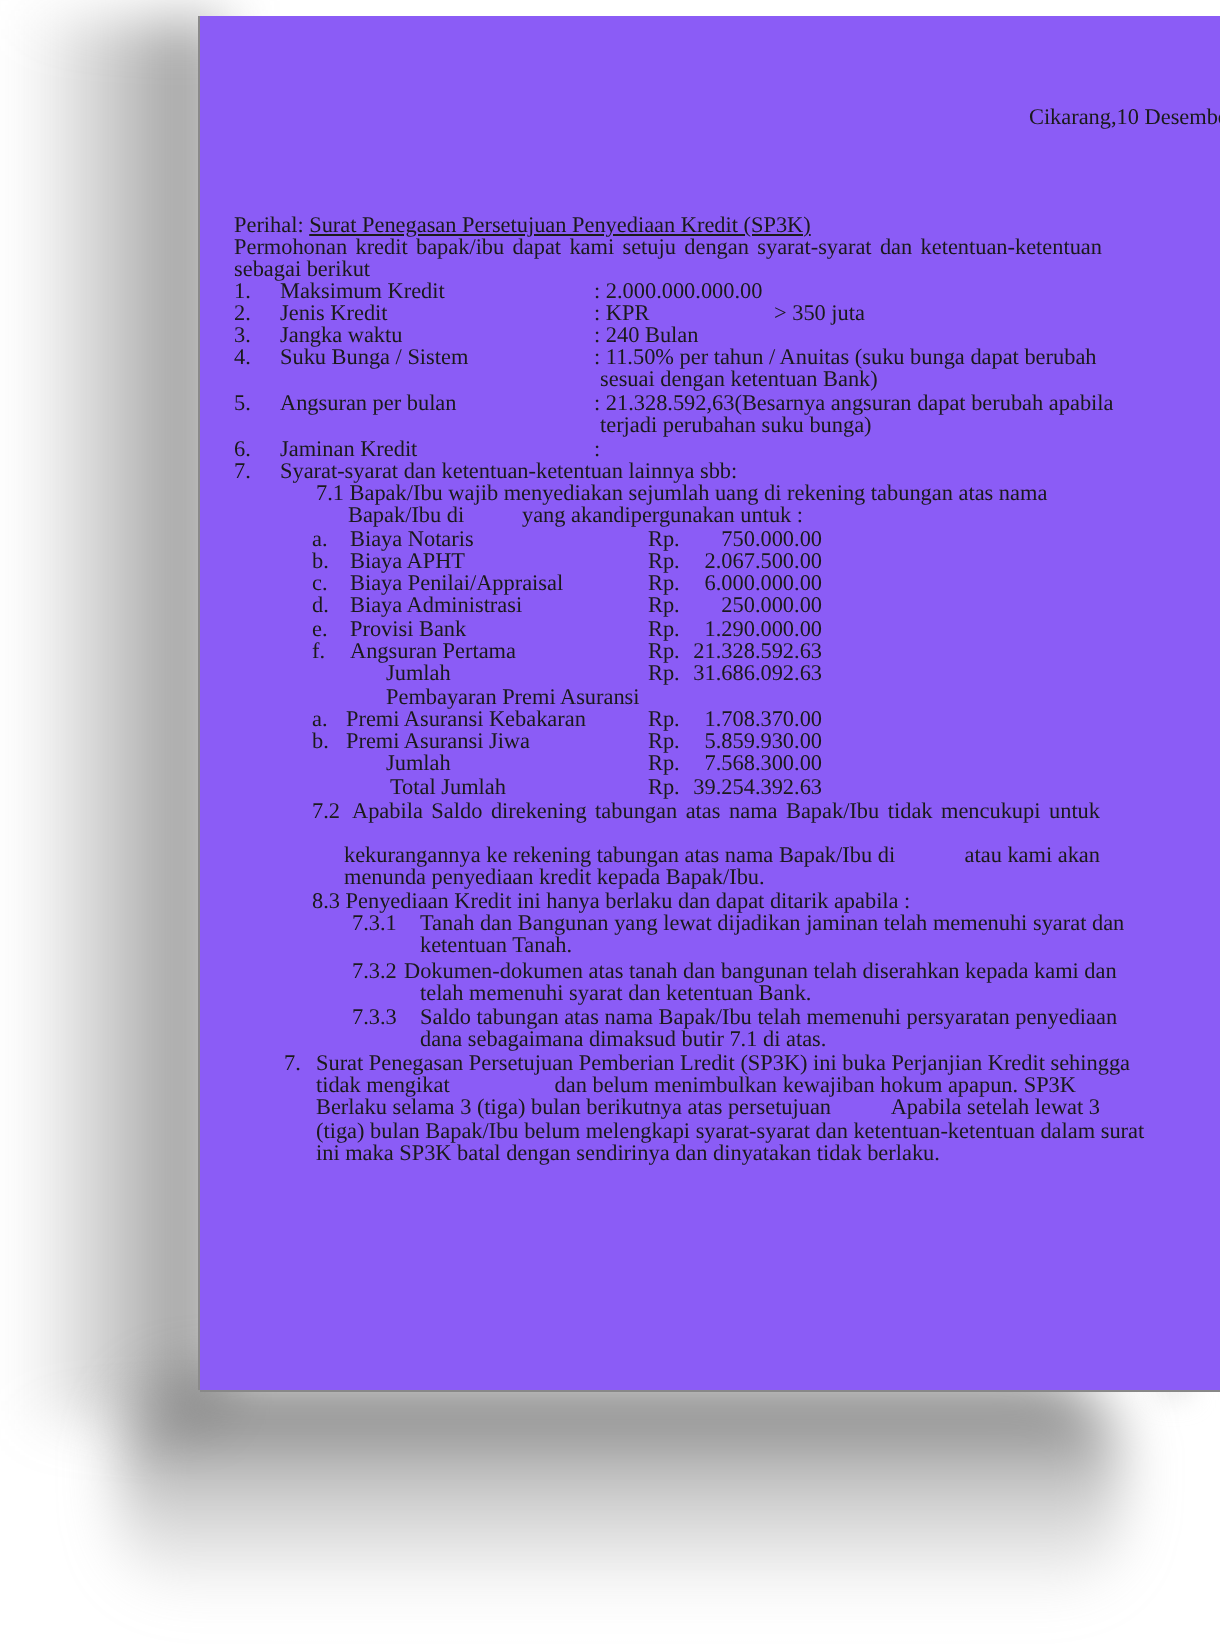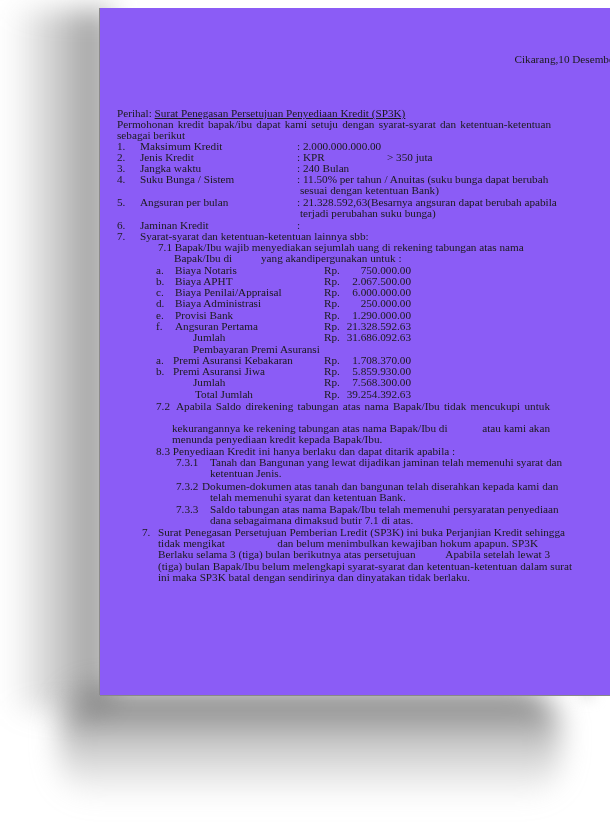--- a/index.html
+++ b/index.html
@@ -171,21 +171,21 @@
   <div class="line" style="left:72px; top:426px;">menunda penyediaan kredit kepada Bapak/Ibu.</div>
   <div class="line" style="left:72px; width:378px; top:415px;">
     <span>kekurangannya ke rekening tabungan atas nama Bapak/Ibu di</span>
     <span style="position:absolute; right:0;">atau kami akan</span>
   </div>
 
   <div class="line" style="left:56px; top:438px;">8.3 Penyediaan Kredit ini hanya berlaku dan dapat ditarik apabila :</div>
   <div>
     <div class="line" style="left:76px; top:449px;">7.3.1</div>
     <div class="line just" style="left:110px; width:340px; top:449px;">Tanah dan Bangunan yang lewat dijadikan jaminan telah memenuhi syarat dan</div>
-    <div class="line" style="left:110px; top:460px;">ketentuan Jenis.</div>
+    <div class="line" style="left:110px; top:460px;">ketentuan Tanah.</div>
     <div class="line" style="left:76px; top:473px;">7.3.2</div>
     <div class="line just" style="left:102px; width:340px; top:473px;font-family:Liberation Serif, serif;">Dokumen-dokumen atas tanah dan bangunan telah diserahkan kepada kami dan</div>
     <div class="line" style="left:110px; top:484px;">telah memenuhi syarat dan ketentuan Bank.</div>
     <div class="line" style="left:76px; top:496px;">7.3.3</div>
     <div class="line just" style="left:110px; width:340px; top:496px;">Saldo tabungan atas nama Bapak/Ibu telah memenuhi persyaratan penyediaan</div>
     <div class="line" style="left:110px; top:507px;">dana sebagaimana dimaksud butir 7.1 di atas.</div>
   </div>
 
   <div class="line" style="left:42px; top:519px;">7.</div>
   <div class="line just" style="left:58px; width:392px; top:519px;">Surat Penegasan Persetujuan Pemberian Lredit (SP3K) ini buka Perjanjian Kredit sehingga</div>

